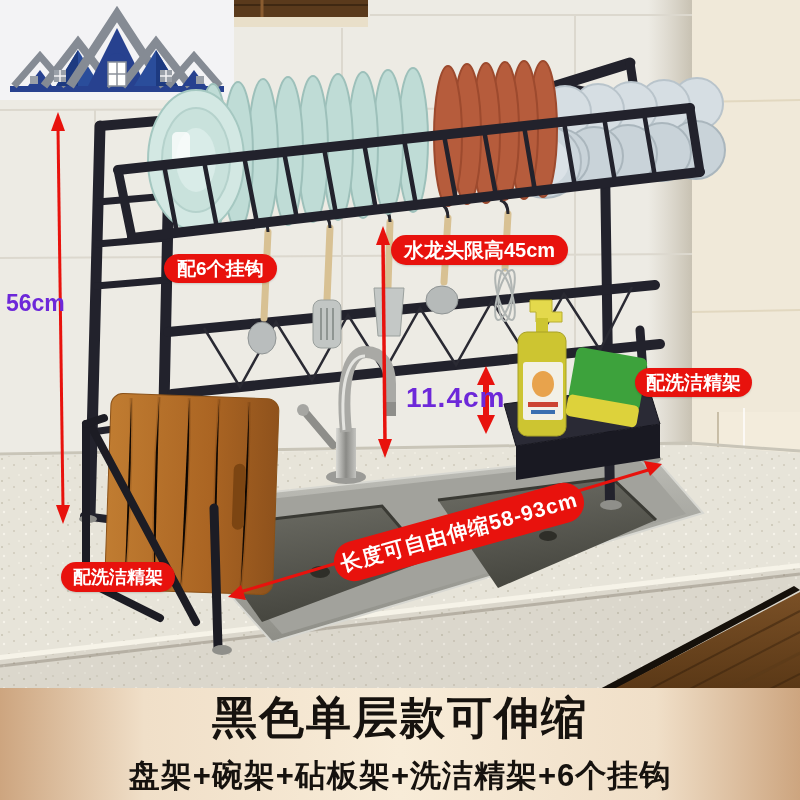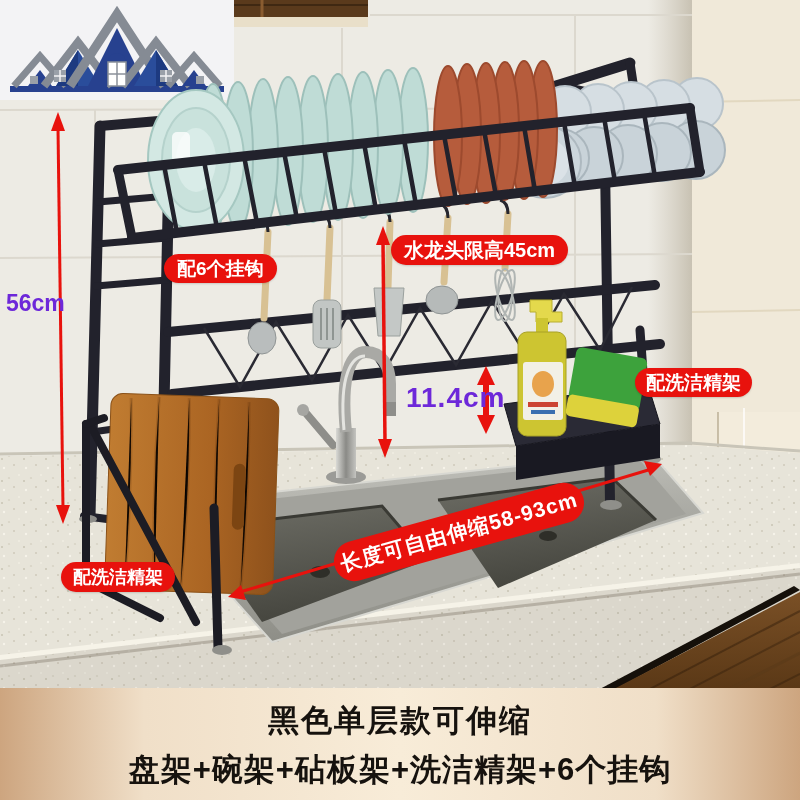--- a/index.html
+++ b/index.html
@@ -16,21 +16,21 @@
   .pill-board{left:61px;top:562px;font-size:18px;padding:6px 12px;}
   .meas{position:absolute;color:#6d28d9;font-weight:700;z-index:5;white-space:nowrap;}
   .meas-56{left:6px;top:290px;font-size:23px;}
   .meas-114{left:406px;top:382px;font-size:28px;letter-spacing:1px;}
   .banner{position:absolute;left:330px;top:512px;width:258px;height:40px;z-index:6;
           background:#e8120d;color:#fff;font-weight:700;font-size:21px;text-align:center;
           line-height:40px;border-radius:999px;transform:rotate(-15.5deg);letter-spacing:1px;
           white-space:nowrap;}
   .caption{position:absolute;left:0;top:688px;width:800px;height:112px;text-align:center;
            background:linear-gradient(90deg,#cda57f 0%,#f0dfc8 18%,#f8ecd8 50%,#f0dfc8 82%,#cda57f 100%);}
-  .caption .title{margin-top:12px;font-size:31px;font-weight:900;color:#16120e;letter-spacing:2px;}
+  .caption .title{margin-top:0;font-size:45px;font-weight:900;color:#16120e;letter-spacing:2px;}
   .caption .subtitle{margin-top:7px;font-size:31px;font-weight:700;color:#16120e;letter-spacing:1px;}
 </style>
 </head>
 <body>
 
 <div class="page">
   <div class="scene">
     <svg width="800" height="688" viewBox="0 0 800 688">
       <defs>
         <pattern id="speckle" width="22" height="22" patternUnits="userSpaceOnUse">

